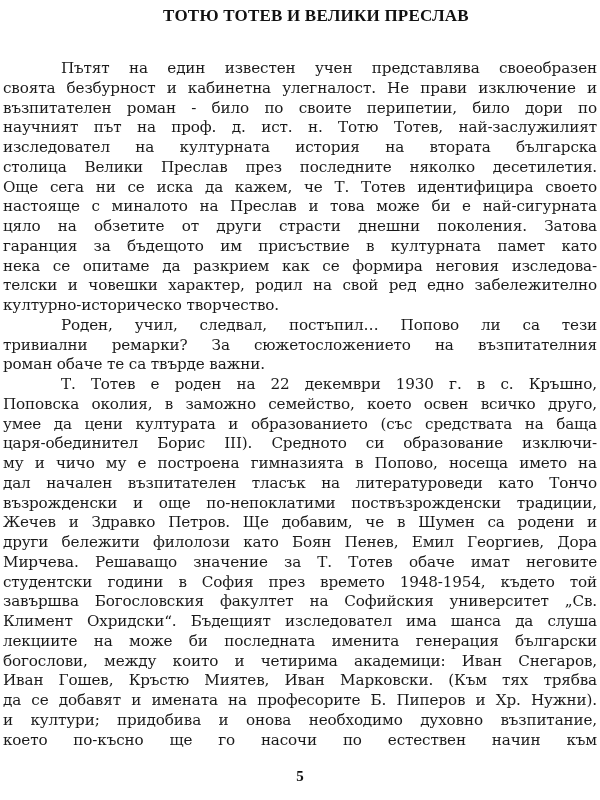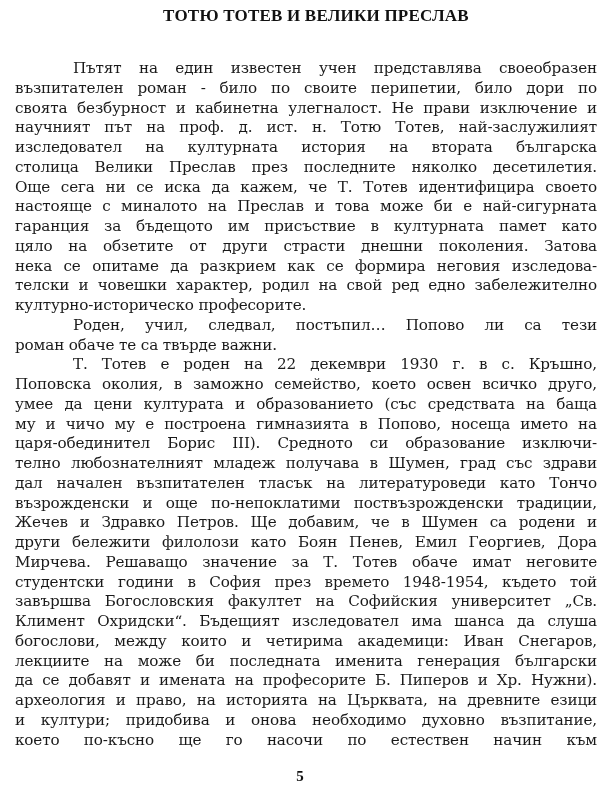--- a/index.html
+++ b/index.html
@@ -42,21 +42,20 @@
     .line {
       display: block;
       height: 19.75px;
       line-height: 19.75px;
       font-size: 15.2px;
       text-align: justify;
       text-align-last: justify;
       white-space: nowrap;
       overflow: hidden;
       letter-spacing: -0.15px;
-      margin-left: 12px;
     }
     .line.indent {
       padding-left: 58px;
     }
     .line.last {
       text-align-last: left;
     }
     .page-number {
       position: absolute;
       top: 768px;
@@ -71,52 +70,52 @@
   </style>
 </head>
 <body>
 
 <div class="page">
   <div class="title">ТОТЮ ТОТЕВ И ВЕЛИКИ ПРЕСЛАВ</div>
 
   <div class="body-text">
 
     <span class="line indent">Пътят на един известен учен представлява своеобразен</span>
+    <span class="line">своята безбурност и кабинетна улегналост. Не прави изключение и</span>
     <span class="line">възпитателен роман - било по своите перипетии, било дори по</span>
-    <span class="line">своята безбурност и кабинетна улегналост. Не прави изключение и</span>
     <span class="line">научният път на проф. д. ист. н. Тотю Тотев, най-заслужилият</span>
     <span class="line">изследовател на културната история на втората българска</span>
     <span class="line">столица Велики Преслав през последните няколко десетилетия.</span>
     <span class="line">Още сега ни се иска да кажем, че Т. Тотев идентифицира своето</span>
     <span class="line">настояще с миналото на Преслав и това може би е най-сигурната</span>
+    <span class="line">цяло на обзетите от други страсти днешни поколения. Затова</span>
     <span class="line">гаранция за бъдещото им присъствие в културната памет като</span>
-    <span class="line">цяло на обзетите от други страсти днешни поколения. Затова</span>
     <span class="line">нека се опитаме да разкрием как се формира неговия изследова-</span>
     <span class="line">телски и човешки характер, родил на свой ред едно забележително</span>
-    <span class="line last">културно-историческо професорите.</span>
+    <span class="line last">културно-историческо творчество.</span>
 
     <span class="line indent">Роден, учил, следвал, постъпил… Попово ли са тези</span>
+    <span class="line">тривиални ремарки? За сюжетосложението на възпитателния</span>
     <span class="line last">роман обаче те са твърде важни.</span>
 
     <span class="line indent">Т. Тотев е роден на 22 декември 1930 г. в с. Кръшно,</span>
     <span class="line">Поповска околия, в заможно семейство, което освен всичко друго,</span>
     <span class="line">умее да цени културата и образованието (със средствата на баща</span>
+    <span class="line">царя-обединител Борис III). Средното си образование изключи-</span>
     <span class="line">му и чичо му е построена гимназията в Попово, носеща името на</span>
-    <span class="line">царя-обединител Борис III). Средното си образование изключи-</span>
-    <span class="line">телно любознателният младеж получава в Шумен, град със здрави</span>
     <span class="line">дал начален възпитателен тласък на литературоведи като Тончо</span>
     <span class="line">възрожденски и още по-непоклатими поствъзрожденски традиции,</span>
     <span class="line">Жечев и Здравко Петров. Ще добавим, че в Шумен са родени и</span>
     <span class="line">други бележити филолози като Боян Пенев, Емил Георгиев, Дора</span>
     <span class="line">Мирчева. Решаващо значение за Т. Тотев обаче имат неговите</span>
     <span class="line">студентски години в София през времето 1948-1954, където той</span>
     <span class="line">завършва Богословския факултет на Софийския университет „Св.</span>
     <span class="line">Климент Охридски“. Бъдещият изследовател има шанса да слуша</span>
+    <span class="line">лекциите на може би последната именита генерация български</span>
     <span class="line">богослови, между които и четирима академици: Иван Снегаров,</span>
-    <span class="line">лекциите на може би последната именита генерация български</span>
+    <span class="line">Иван Гошев, Кръстю Миятев, Иван Марковски. (Към тях трябва</span>
     <span class="line">да се добавят и имената на професорите Б. Пиперов и Хр. Нужни).</span>
-    <span class="line">археология и право, на историята на Църквата, на древните езици</span>
     <span class="line">и култури; придобива и онова необходимо духовно възпитание,</span>
     <span class="line">което по-късно ще го насочи по естествен начин към</span>
   </div>
 
   <div class="page-number">5</div>
 </div>
 
 </body></html>

